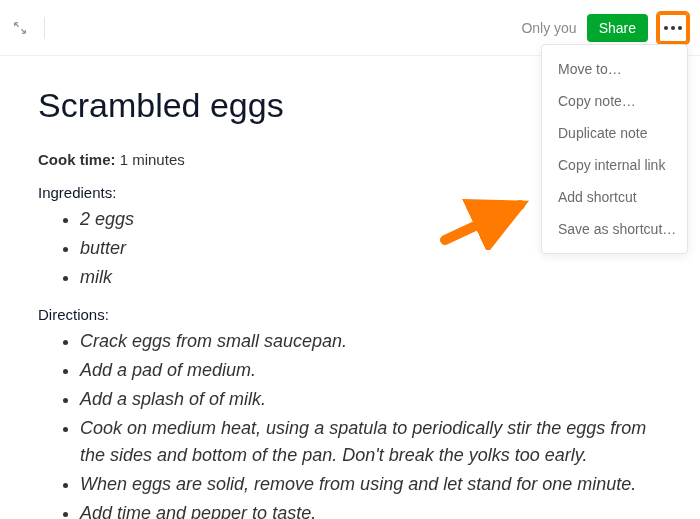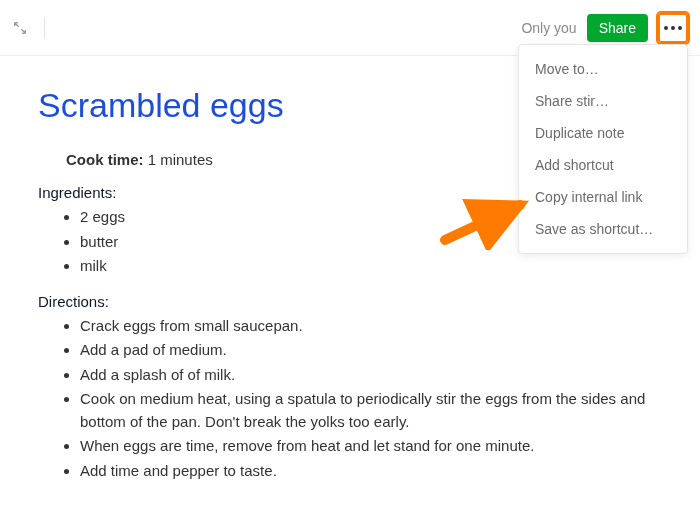--- a/index.html
+++ b/index.html
@@ -64,51 +64,52 @@
       width: 4px; height: 4px;
       background: #333;
       border-radius: 50%;
     }
     .content {
       padding: 30px 38px 20px 38px;
     }
     .title {
       font-size: 34px;
       font-weight: 400;
-      color: #1d4ed8;
+      color: #0f172a;
       margin-bottom: 26px;
     }
     .line {
       font-size: 15px;
       color: #333;
       margin-bottom: 16px;
     }
-    .line strong { font-weight: 700; margin-left: 28px; }
+    .line strong { font-weight: 700; }
     .section-head {
       font-size: 15px;
       font-weight: 400;
       color: #0f172a;
       margin-bottom: 4px;
     }
     ul.recipe-list {
       list-style: disc;
       padding-left: 42px;
       margin-bottom: 14px;
     }
     ul.recipe-list li {
-      font-size: 15px;
+      font-size: 18px;
       line-height: 1.5;
       color: #333;
       padding: 1px 0;
+      font-style: italic;
     }
     .dropdown {
       position: absolute;
       top: 44px;
       right: 12px;
-      width: 170px;
+      width: 147px;
       background: #fff;
       border: 1px solid #e5e5e5;
       border-radius: 4px;
       box-shadow: 0 2px 10px rgba(0,0,0,0.08);
       padding: 8px 0;
     }
     .dropdown-item {
       padding: 8px 16px;
       font-size: 14px;
       color: #6b6b6b;
@@ -156,31 +157,31 @@
     <li>2 eggs</li>
     <li>butter</li>
     <li>milk</li>
   </ul>
   <p class="section-head">Directions:</p>
   <ul class="recipe-list">
     <li>Crack eggs from small saucepan.</li>
     <li>Add a pad of medium.</li>
     <li>Add a splash of of milk.</li>
     <li>Cook on medium heat, using a spatula to periodically stir the eggs from the sides and bottom of the pan. Don't break the yolks too early.</li>
-    <li>When eggs are time, remove from heat and let stand for one minute.</li>
+    <li>When eggs are solid, remove from using and let stand for one minute.</li>
     <li>Add time and pepper to taste.</li>
   </ul>
 </div>
 
 <div class="dropdown">
   <div class="dropdown-item">Move to…</div>
-  <div class="dropdown-item">Share stir…</div>
+  <div class="dropdown-item">Copy note…</div>
   <div class="dropdown-item">Duplicate note</div>
+  <div class="dropdown-item">Copy internal link</div>
   <div class="dropdown-item">Add shortcut</div>
-  <div class="dropdown-item">Copy internal link</div>
   <div class="dropdown-item">Save as shortcut…</div>
 </div>
 
 <svg class="arrow" width="100" height="60">
   <defs>
     <marker id="ah" markerWidth="6" markerHeight="6" refX="5" refY="3" orient="auto">
       <path d="M0,0 L6,3 L0,6 Z" fill="#ff7a00"></path>
     </marker>
   </defs>
   <line x1="5" y1="50" x2="80" y2="15" stroke="#ff7a00" stroke-width="10" marker-end="url(#ah)" stroke-linecap="round"></line>

